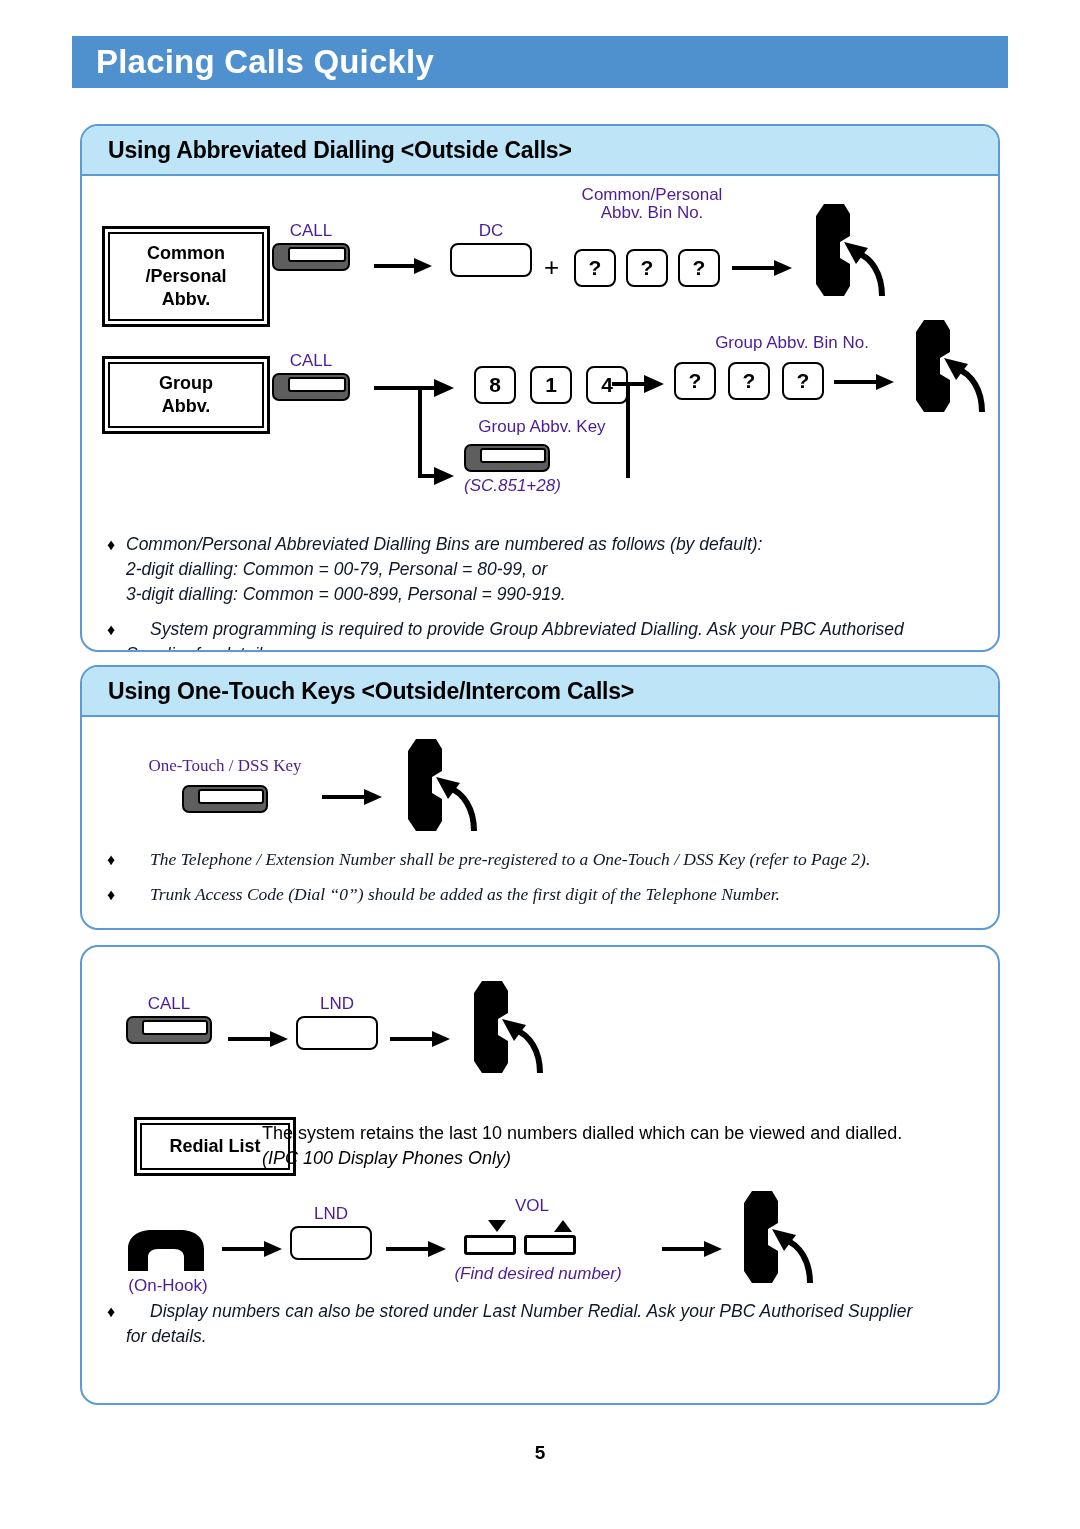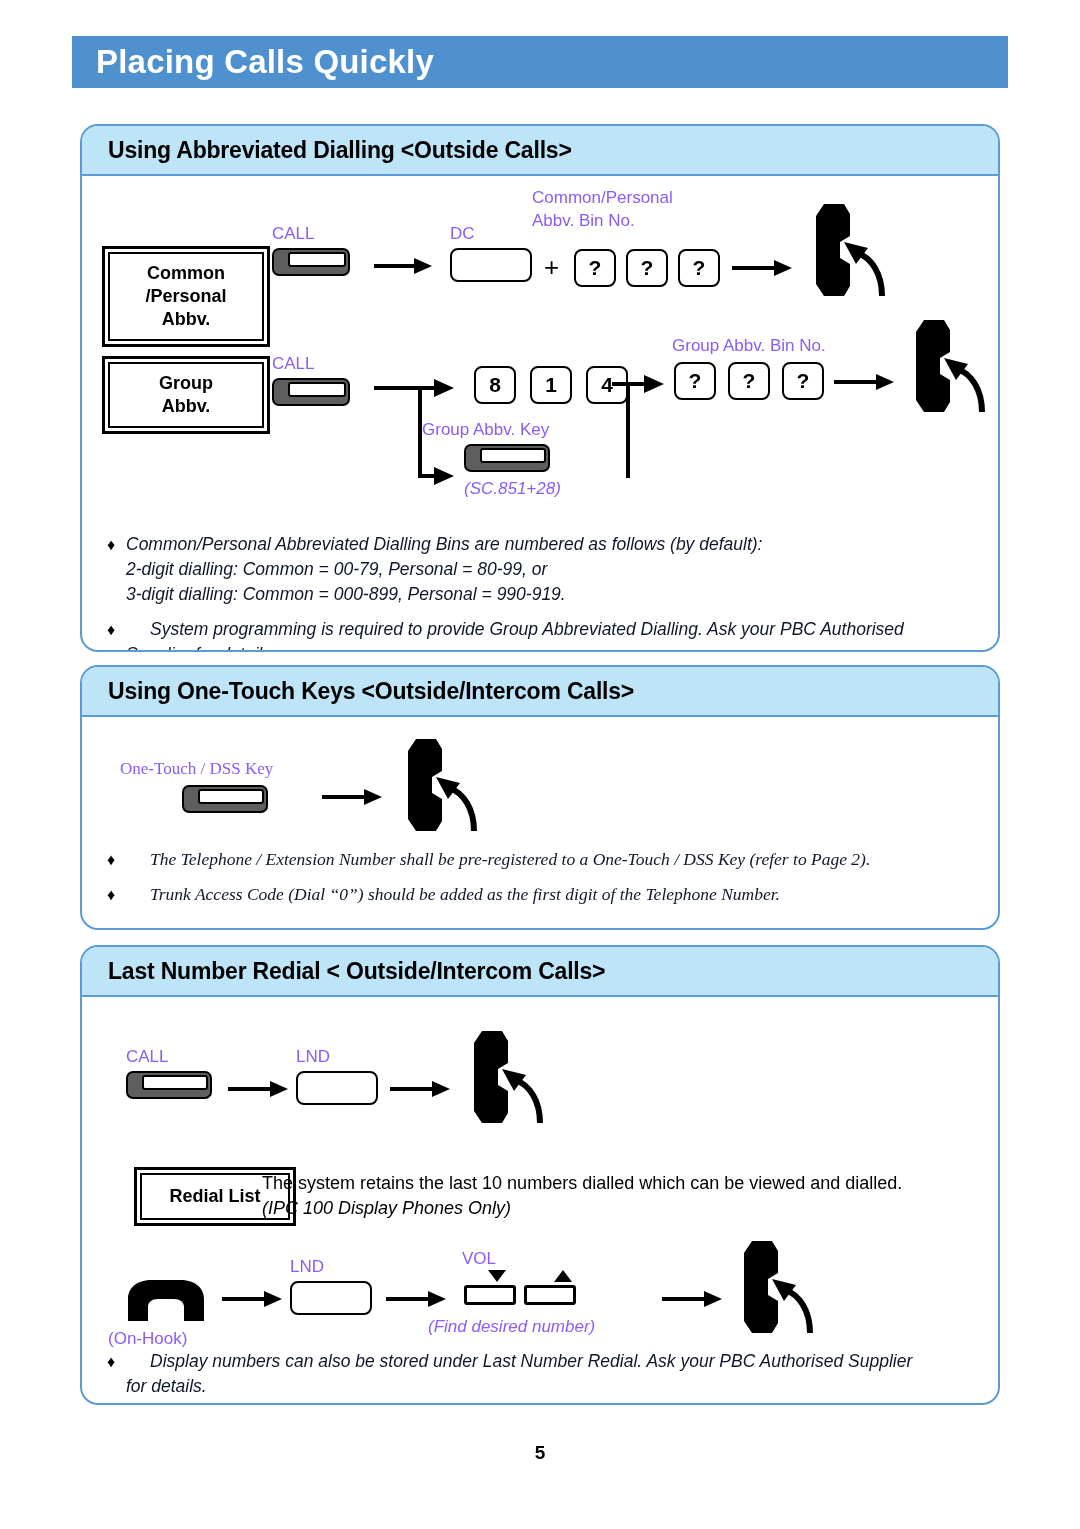--- a/index.html
+++ b/index.html
@@ -160,22 +160,23 @@
     height: 20px;
     background: #fff;
     border: 3px solid #000;
     border-radius: 3px;
     box-sizing: border-box;
   }
 
   
   .cap {
     font-size: 17px;
-    line-height: 23px;
-    color: #8b5cf6;
+    line-height: 18px;
+    text-align: center;
+    color: #4c1d95;
     white-space: pre-line;
   }
   .cap-i { font-style: italic; }
 
   .abs { position: absolute; }
 
   .page-no {
     position: absolute;
     left: 0;
     top: 1442px;
@@ -191,21 +192,21 @@
 <div class="page-header">
   <span class="title">Placing Calls Quickly</span>
 </div>
 
 <div class="panel" style="top:124px; height:528px;">
   <div class="panel-header">
     <span class="h-text">Using Abbreviated Dialling &lt;Outside Calls&gt;</span>
   </div>
   <div class="panel-body" style="height:474px;">
 
-    <div class="abs" style="left:20px; top:50px;margin-top:20px;">
+    <div class="abs" style="left:20px; top:50px;">
       <div class="dbox">
         <div class="dbox-inner" style="width:124px;">Common
 /Personal
 Abbv.</div>
       </div>
     </div>
 
     <div class="abs" style="left:190px; top:46px;">
       <div class="cap">CALL</div>
       <div class="linekey" style="margin-top:3px;"></div>
@@ -384,23 +385,20 @@
         <div class="bullet-text">
           <div><span class="ind"></span><span>Trunk Access Code (Dial “0”) should be added as the first digit of the Telephone Number.</span></div>
         </div>
       </div>
     </div>
 
   </div>
 </div>
 
 <div class="panel" style="top:945px; height:460px;">
-  <div class="panel-header">
-    <span class="h-text">Last Number Redial &lt; Outside/Intercom Calls&gt;</span>
-  </div>
   <div class="panel-body" style="height:406px;">
 
     <div class="abs" style="left:44px; top:48px;">
       <div class="cap" style="width:86px;">CALL</div>
       <div class="linekey wide" style="margin-top:3px;"></div>
     </div>
 
     <div class="abs" style="left:146px; top:82px;">
       <svg width="62" height="20" viewBox="0 0 62 20">
         <line x1="0" y1="10" x2="44" y2="10" stroke="#000" stroke-width="4"></line>

